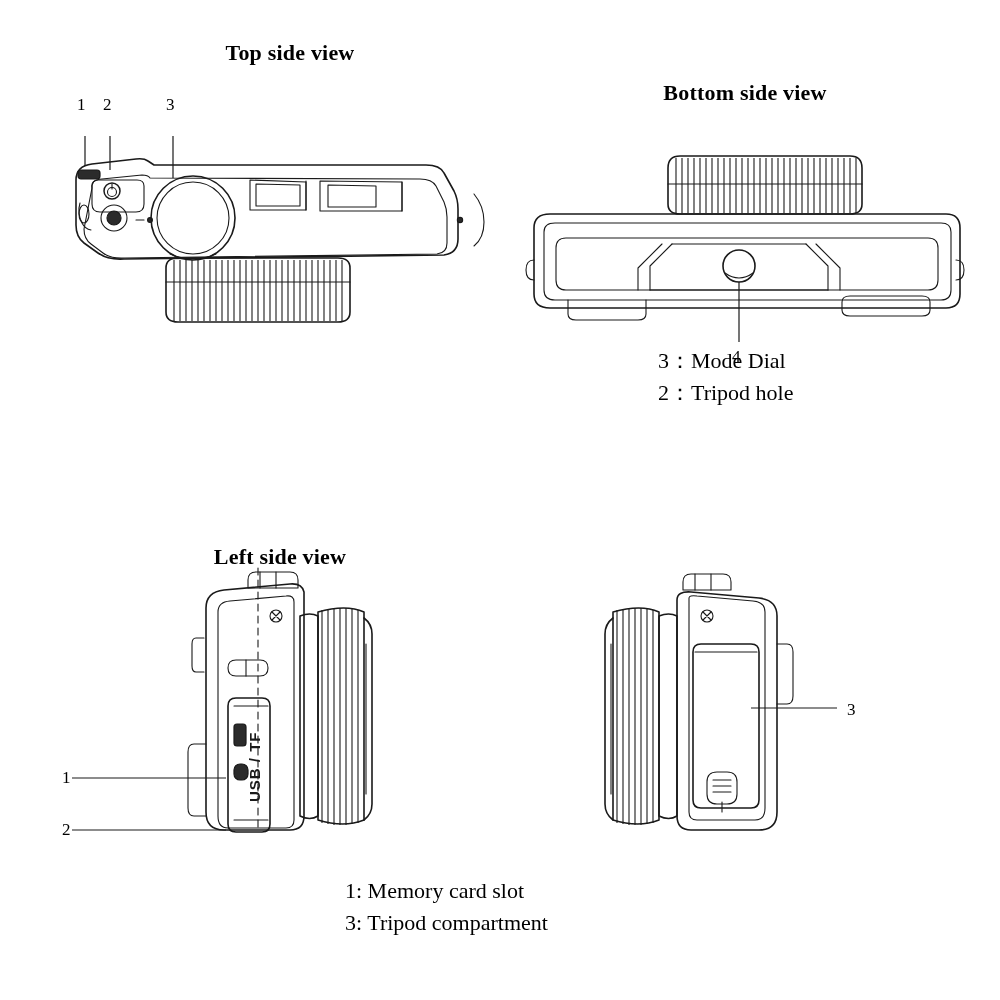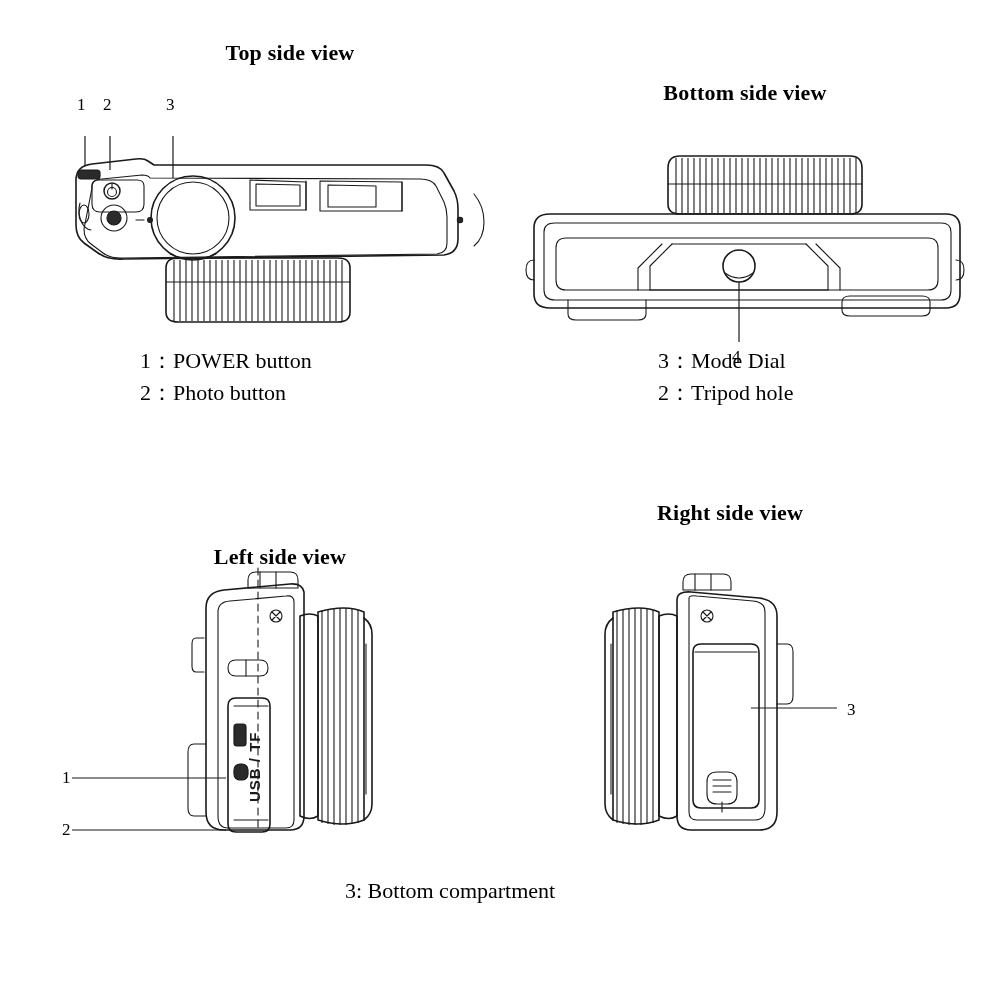--- a/index.html
+++ b/index.html
@@ -132,22 +132,20 @@
           <line x1="242" y1="142" x2="242" y2="203"></line>
         <line x1="248" y1="142" x2="248" y2="203"></line>
           <line x1="254" y1="142" x2="254" y2="203"></line>
         <line x1="260" y1="142" x2="260" y2="203"></line>
           <line x1="266" y1="142" x2="266" y2="203"></line>
         <line x1="272" y1="142" x2="272" y2="203"></line>
       </g>
       <path class="ln-thin" d="M96,164 l184,0"></path>
     </svg>
 
-    <div class="legend" style="position:absolute; left:70px; top:305px;">1：POWER button
-2：Photo button</div>
   </div>
 
   <div class="panel" style="left:520px; top:40px; width:450px; height:320px;">
 
     <div class="panel-title" style="width:450px;margin-top:40px;">Bottom side view</div>
 
     <svg width="450" height="280" viewBox="0 0 450 280" style="position:absolute; left:0; top:70px;">
 
       <path class="ln" d="M148,58 q0,-12 12,-12 l170,0 q12,0 12,12 l0,36 q0,10 -12,10 l-170,0 q-12,0 -12,-10 Z"></path>
       <g class="hatch-stroke">
@@ -266,21 +264,20 @@
     <div class="callout" style="left:-48px; top:320px;">2</div>
 
     <svg width="400" height="360" viewBox="0 0 400 360" style="position:absolute; left:-60px; top:0; pointer-events:none;">
       <line class="ln-lead" x1="22" y1="278" x2="176" y2="278"></line>
       <line class="ln-lead" x1="22" y1="330" x2="176" y2="330"></line>
     </svg>
   </div>
 
   <div class="panel" style="left:555px; top:500px; width:400px; height:360px;">
 
-    <div class="panel-title" style="width:350px;">Right side view</div>
 
     <svg width="400" height="300" viewBox="0 0 400 300" style="position:absolute; left:0; top:48px;">
 
       <path class="ln" d="M58,70 q-8,6 -8,16 l0,170 q0,10 8,16"></path>
       <path class="ln-thin" d="M56,96 l0,150"></path>
       <path class="ln" d="M58,64 q28,-8 46,0 l0,208 q-20,8 -46,0 Z"></path>
       <g class="hatch-stroke">
         <line x1="62" y1="62" x2="62" y2="275"></line>
           <line x1="68" y1="61" x2="68" y2="276"></line>
         <line x1="74" y1="60" x2="74" y2="277"></line>
@@ -309,16 +306,17 @@
 
       <path class="ln-thin" d="M222,96 l10,0 q6,0 6,8 l0,44 q0,8 -6,8 l-10,0"></path>
 
       <line class="ln-lead" x1="196" y1="160" x2="282" y2="160"></line>
     </svg>
 
     <div class="callout" style="left:292px; top:200px;">3</div>
   </div>
 
   <div style="position:absolute; left:345px; top:875px;">
-    <div class="legend">3: Bottom compartment</div>
+    <div class="legend">1: Memory card slot</div>
+    <div class="legend">3: Tripod compartment</div>
   </div>
 
 </div>
 
 </body></html>

